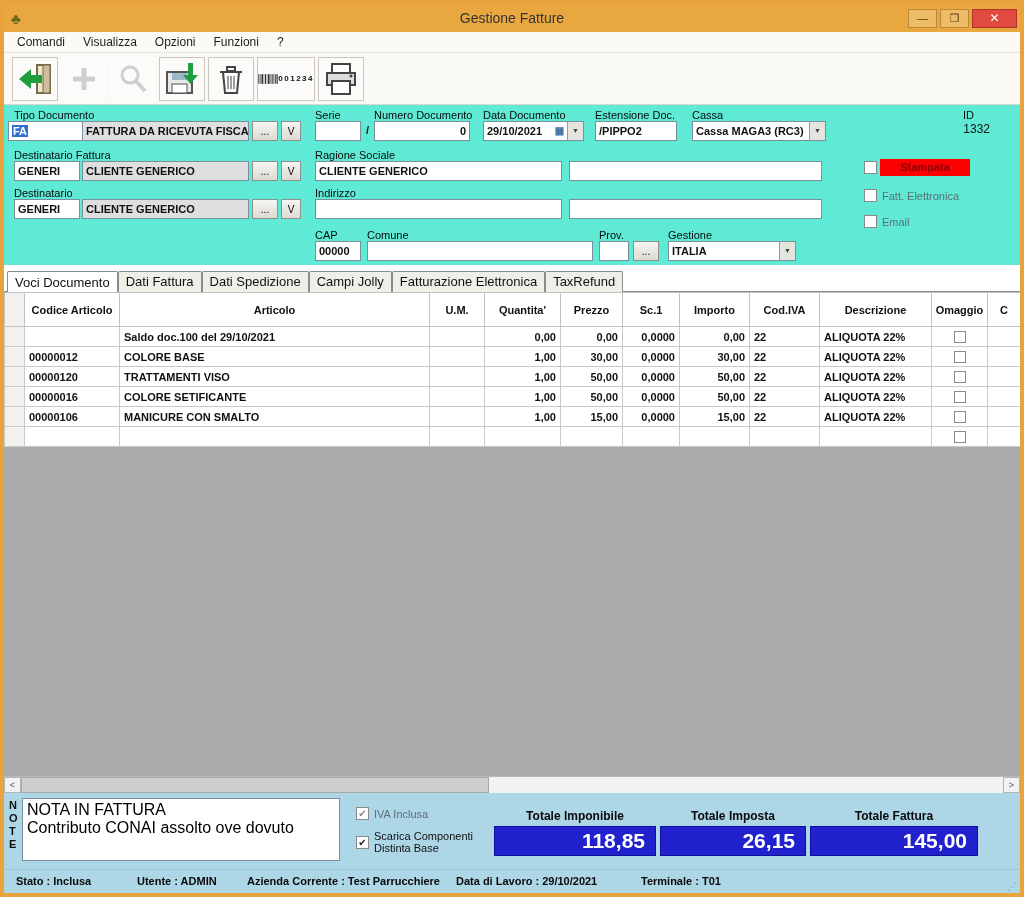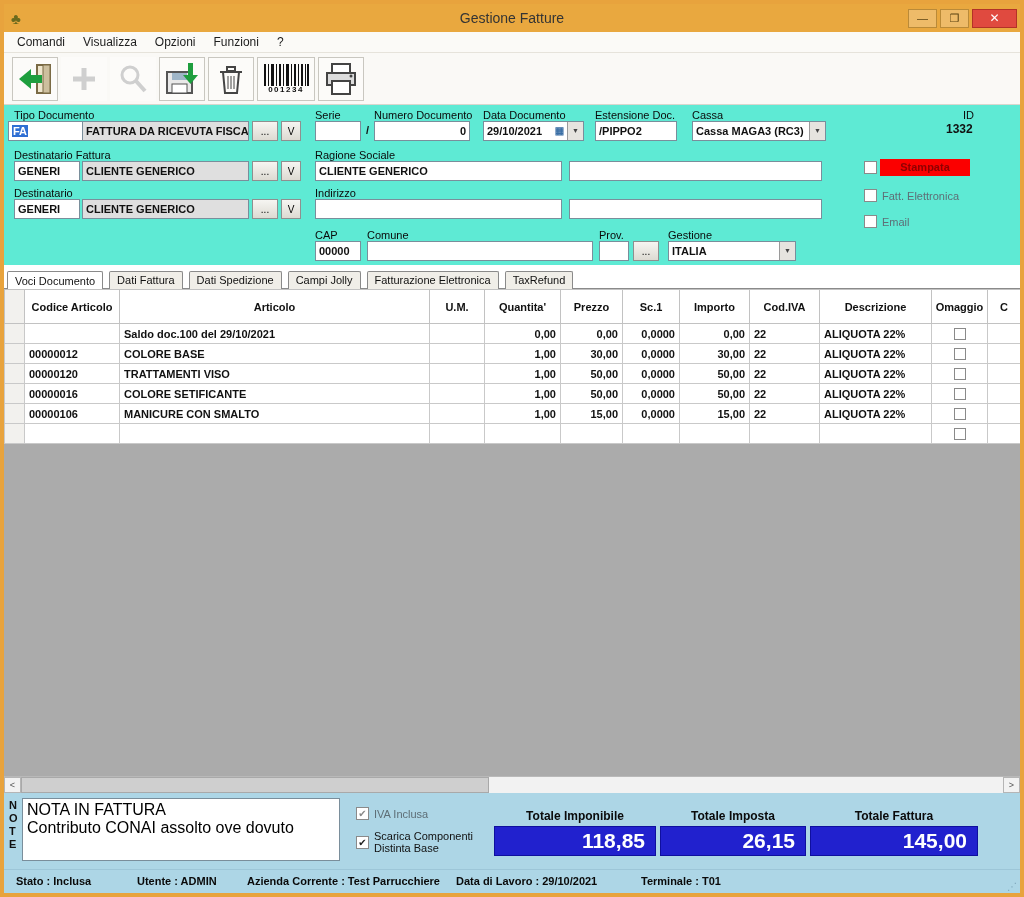--- a/index.html
+++ b/index.html
@@ -12,48 +12,48 @@
   .app-icon{margin-left:7px;font-size:15px;color:#6B6A1E;line-height:1}
   .title{position:absolute;left:50%;transform:translateX(-50%);font-size:14px;color:#343434;white-space:nowrap}
   .win-controls{margin-left:auto;display:flex;gap:3px;margin-right:3px;align-items:center}
   .wc{width:29px;height:19px;display:flex;align-items:center;justify-content:center;font-size:11px;border:1px solid #BA8A38;background:rgba(255,255,255,.22);color:#5A4213;cursor:default}
   .wc.close{width:45px;background:#E04A3F;border-color:#B33227;color:#fff;font-size:12px}
 
   
   .menubar{height:21px;background:#FBFAF7;display:flex;align-items:center;padding-left:4px;border-bottom:1px solid #E6E3DB;flex:0 0 auto}
   .menu-item{padding:2px 9px;font-size:12px;color:#1d1d1d}
   .toolbar{height:52px;background:#FAF9F6;display:flex;align-items:center;gap:3px;padding-left:8px;border-bottom:1px solid #D9D6CE;flex:0 0 auto}
-  .tb-btn{width:46px;height:44px;border:1px solid #C9C7C0;background:#FCFBF9;display:flex;flex-direction:column;align-items:center;justify-content:center}
+  .tb-btn{width:46px;height:44px;border:1px solid #C9C7C0;background:#FCFBF9;display:flex;flex-direction:row;align-items:center;justify-content:center}
   .tb-btn.disabled{border-color:transparent}
   .tb-btn.wide{width:58px}
   .bc-num{font-size:8px;letter-spacing:1.5px;color:#111;line-height:8px;font-weight:bold}
 
   
   .hform{height:160px;background:#5eead4;position:relative;flex:0 0 auto;font-size:11px}
   .lbl{position:absolute;font-size:11px;color:#0A0A0A;white-space:nowrap}
   .lbl.gray{color:#5E6E76}
   .fld{position:absolute;height:20px;background:#fff;border:1px solid #7A8E9B;font-size:11px;font-weight:bold;line-height:18px;padding:0 3px;white-space:nowrap;overflow:hidden}
   .fld.ro{background:#DFDFDF}
   .fld.num{text-align:right}
   .fld.combo{display:flex;padding-right:0}
   .fld.combo .txt{flex:1;overflow:hidden;white-space:nowrap}
   .dd{width:16px;height:18px;background:#E6E4DF;border-left:1px solid #9a9a9a;font-size:7px;display:flex;align-items:center;justify-content:center;color:#444;flex:0 0 auto}
   .cal{width:15px;font-size:10px;text-align:center;color:#3A6EA5;flex:0 0 auto}
   .hl{background:#2F6FD3;color:#fff;padding:0 1px}
   .sbtn{position:absolute;height:20px;background:linear-gradient(#F6F5F2,#DDDAD2);border:1px solid #8F8F8F;font-size:10px;text-align:center;font-family:"Liberation Sans",sans-serif;cursor:default}
   .sep{position:absolute;font-size:11px;font-weight:bold}
-  .idval{position:absolute;font-size:12px;font-weight:bold;text-align:left}
+  .idval{position:absolute;font-size:12px;font-weight:normal;text-align:right}
   .badge-stampata{position:absolute;background:#FB0000;color:#8F0000;font-size:11px;height:17px;line-height:17px;text-align:center;font-weight:bold}
   .cb{position:absolute;width:13px;height:13px;background:#fff;border:1px solid #8a8a8a;font-size:10px;line-height:11px;text-align:center;color:#222}
   .cb.checked::after{content:"✔"}
   .cb.checked.dis::after{color:#8a8a8a}
 
   
   .tabswrap{background:#fff;padding:5px 0 0 3px;flex:0 0 auto;border-bottom:1px solid #8a8a8a;display:flex}
-  .tab{border:1px solid #8a8a8a;border-bottom:none;background:#F0EEE8;font-size:11px;padding:2px 7px;margin-right:6px;border-radius:2px 2px 0 0;position:relative;top:1px;white-space:nowrap}
+  .tab{border:1px solid #8a8a8a;border-bottom:none;background:#F0EEE8;font-size:13px;padding:2px 7px;margin-right:0;border-radius:2px 2px 0 0;position:relative;top:1px;white-space:nowrap}
   .tab.active{background:#fff;padding-top:3px}
 
   
   .grid-area{flex:1;background:#ABABAB;overflow:hidden}
   table.grid{border-collapse:collapse;table-layout:fixed;width:1016px}
   .grid th{background:#fff;border:1px solid #C2C2C2;font-size:11px;font-weight:bold;height:34px;text-align:center;padding:0 2px;overflow:hidden}
   .grid td{background:#fff;border:1px solid #C9C9C9;font-size:11px;font-weight:bold;height:20px;padding:0 4px;overflow:hidden;white-space:nowrap}
   .grid td.selc,.grid th.selc{background:#F2F1EE}
   .grid td.r{text-align:right}
   .grid td.c{text-align:center}

